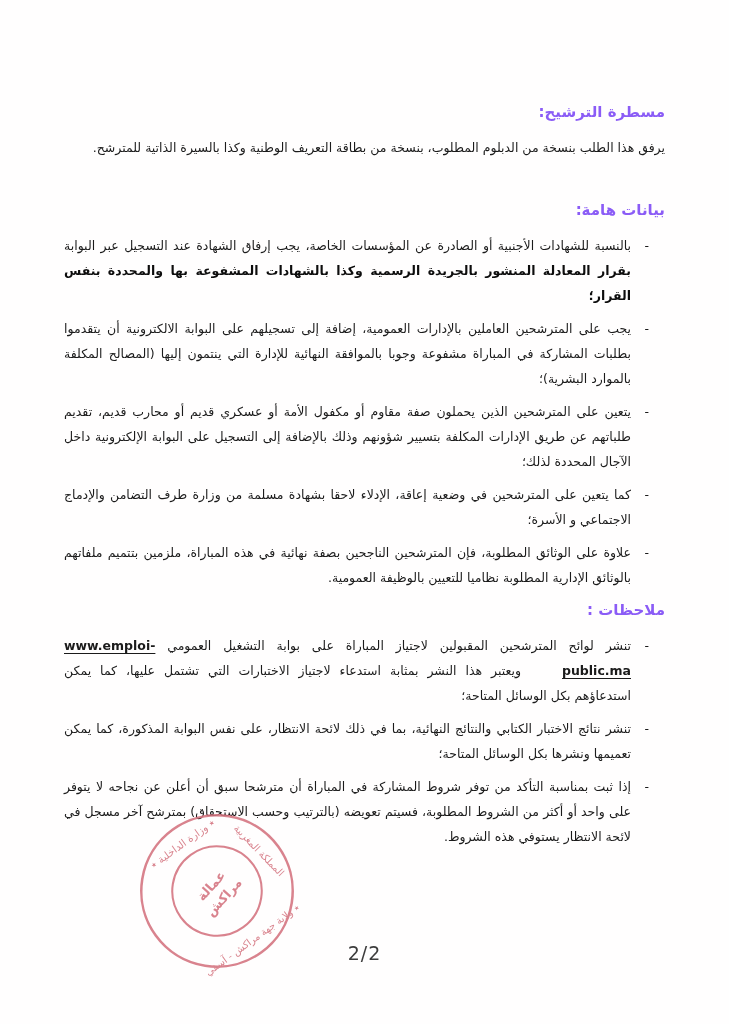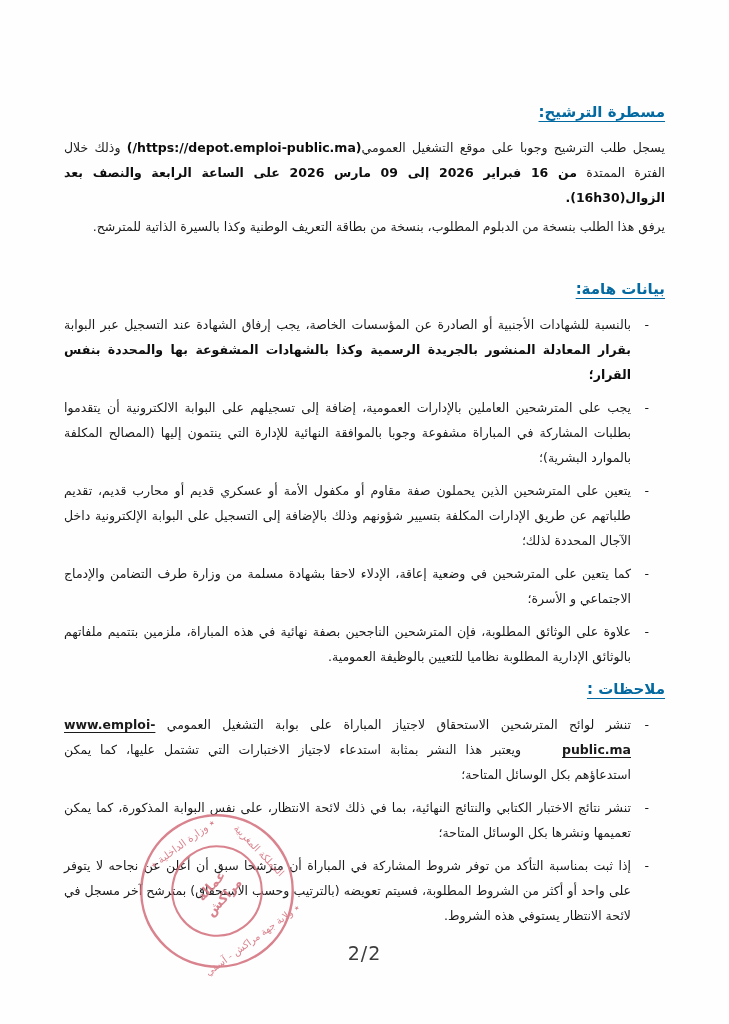--- a/index.html
+++ b/index.html
@@ -16,22 +16,21 @@
     top:0;right:64px;width:601px;
     direction:rtl;
     text-align:justify;
     text-align-last:right;
     font-size:12.5px;
     line-height:25px;
   }
   h2.sec{
     font-size:15px;
     font-weight:bold;
-    color:#0369a1;
-    text-decoration:underline;
+    color:#8b5cf6;
     text-underline-offset:4px;
     margin:0 0 10px 0;
   }
   h2.first{margin-top:100px;}
   h2.mid{margin-top:38px;}
   h2.low{margin-top:8px;}
   p.para{margin:0 0 4px 0;}
   p.para2{margin:4px 0 0 0;}
   b{font-weight:bold;color:#0d0d0d;}
   .url-bold{font-weight:bold;text-decoration:underline;text-underline-offset:3px;margin-left:32px;}
@@ -65,21 +64,20 @@
   }
 </style>
 </head>
 <body>
 
 <div class="sheet">
 
   <div class="content">
 
     <h2 class="sec first">مسطرة الترشيح:</h2>
-    <p class="para"><span>يسجل طلب الترشيح وجوبا على موقع التشغيل العمومي</span><b>(https://depot.emploi-public.ma/)</b><span> وذلك خلال الفترة الممتدة </span><b>من 16 فبراير 2026 إلى 09 مارس 2026 على الساعة الرابعة والنصف بعد الزوال(16h30).</b></p>
     <p class="para para2">يرفق هذا الطلب بنسخة من الدبلوم المطلوب، بنسخة من بطاقة التعريف الوطنية وكذا بالسيرة الذاتية للمترشح.</p>
 
     <h2 class="sec mid">بيانات هامة:</h2>
     <div class="bullets">
 
       <div class="bullet">
         <span class="dash">-</span>
         <span>بالنسبة للشهادات الأجنبية أو الصادرة عن المؤسسات الخاصة، يجب إرفاق الشهادة عند التسجيل عبر البوابة </span><b>بقرار المعادلة المنشور بالجريدة الرسمية وكذا بالشهادات المشفوعة بها والمحددة بنفس القرار؛</b>
       </div>
 
@@ -102,21 +100,21 @@
         <span class="dash">-</span>
         <span>علاوة على الوثائق المطلوبة، فإن المترشحين الناجحين بصفة نهائية في هذه المباراة، ملزمين بتتميم ملفاتهم بالوثائق الإدارية المطلوبة نظاميا للتعيين بالوظيفة العمومية.</span>
       </div>
     </div>
 
     <h2 class="sec low">ملاحظات :</h2>
     <div class="bullets">
 
       <div class="bullet">
         <span class="dash">-</span>
-        <span>تنشر لوائح المترشحين الاستحقاق لاجتياز المباراة على بوابة التشغيل العمومي </span><span class="url-bold">www.emploi-public.ma</span><span> ويعتبر هذا النشر بمثابة استدعاء لاجتياز الاختبارات التي تشتمل عليها، كما يمكن استدعاؤهم بكل الوسائل المتاحة؛</span>
+        <span>تنشر لوائح المترشحين المقبولين لاجتياز المباراة على بوابة التشغيل العمومي </span><span class="url-bold">www.emploi-public.ma</span><span> ويعتبر هذا النشر بمثابة استدعاء لاجتياز الاختبارات التي تشتمل عليها، كما يمكن استدعاؤهم بكل الوسائل المتاحة؛</span>
       </div>
 
       <div class="bullet">
         <span class="dash">-</span>
         <span>تنشر نتائج الاختبار الكتابي والنتائج النهائية، بما في ذلك لائحة الانتظار، على نفس البوابة المذكورة، كما يمكن تعميمها ونشرها بكل الوسائل المتاحة؛</span>
       </div>
 
       <div class="bullet">
         <span class="dash">-</span>
         <span>إذا ثبت بمناسبة التأكد من توفر شروط المشاركة في المباراة أن مترشحا سبق أن أعلن عن نجاحه لا يتوفر على واحد أو أكثر من الشروط المطلوبة، فسيتم تعويضه (بالترتيب وحسب الاستحقاق) بمترشح آخر مسجل في لائحة الانتظار يستوفي هذه الشروط.</span>

